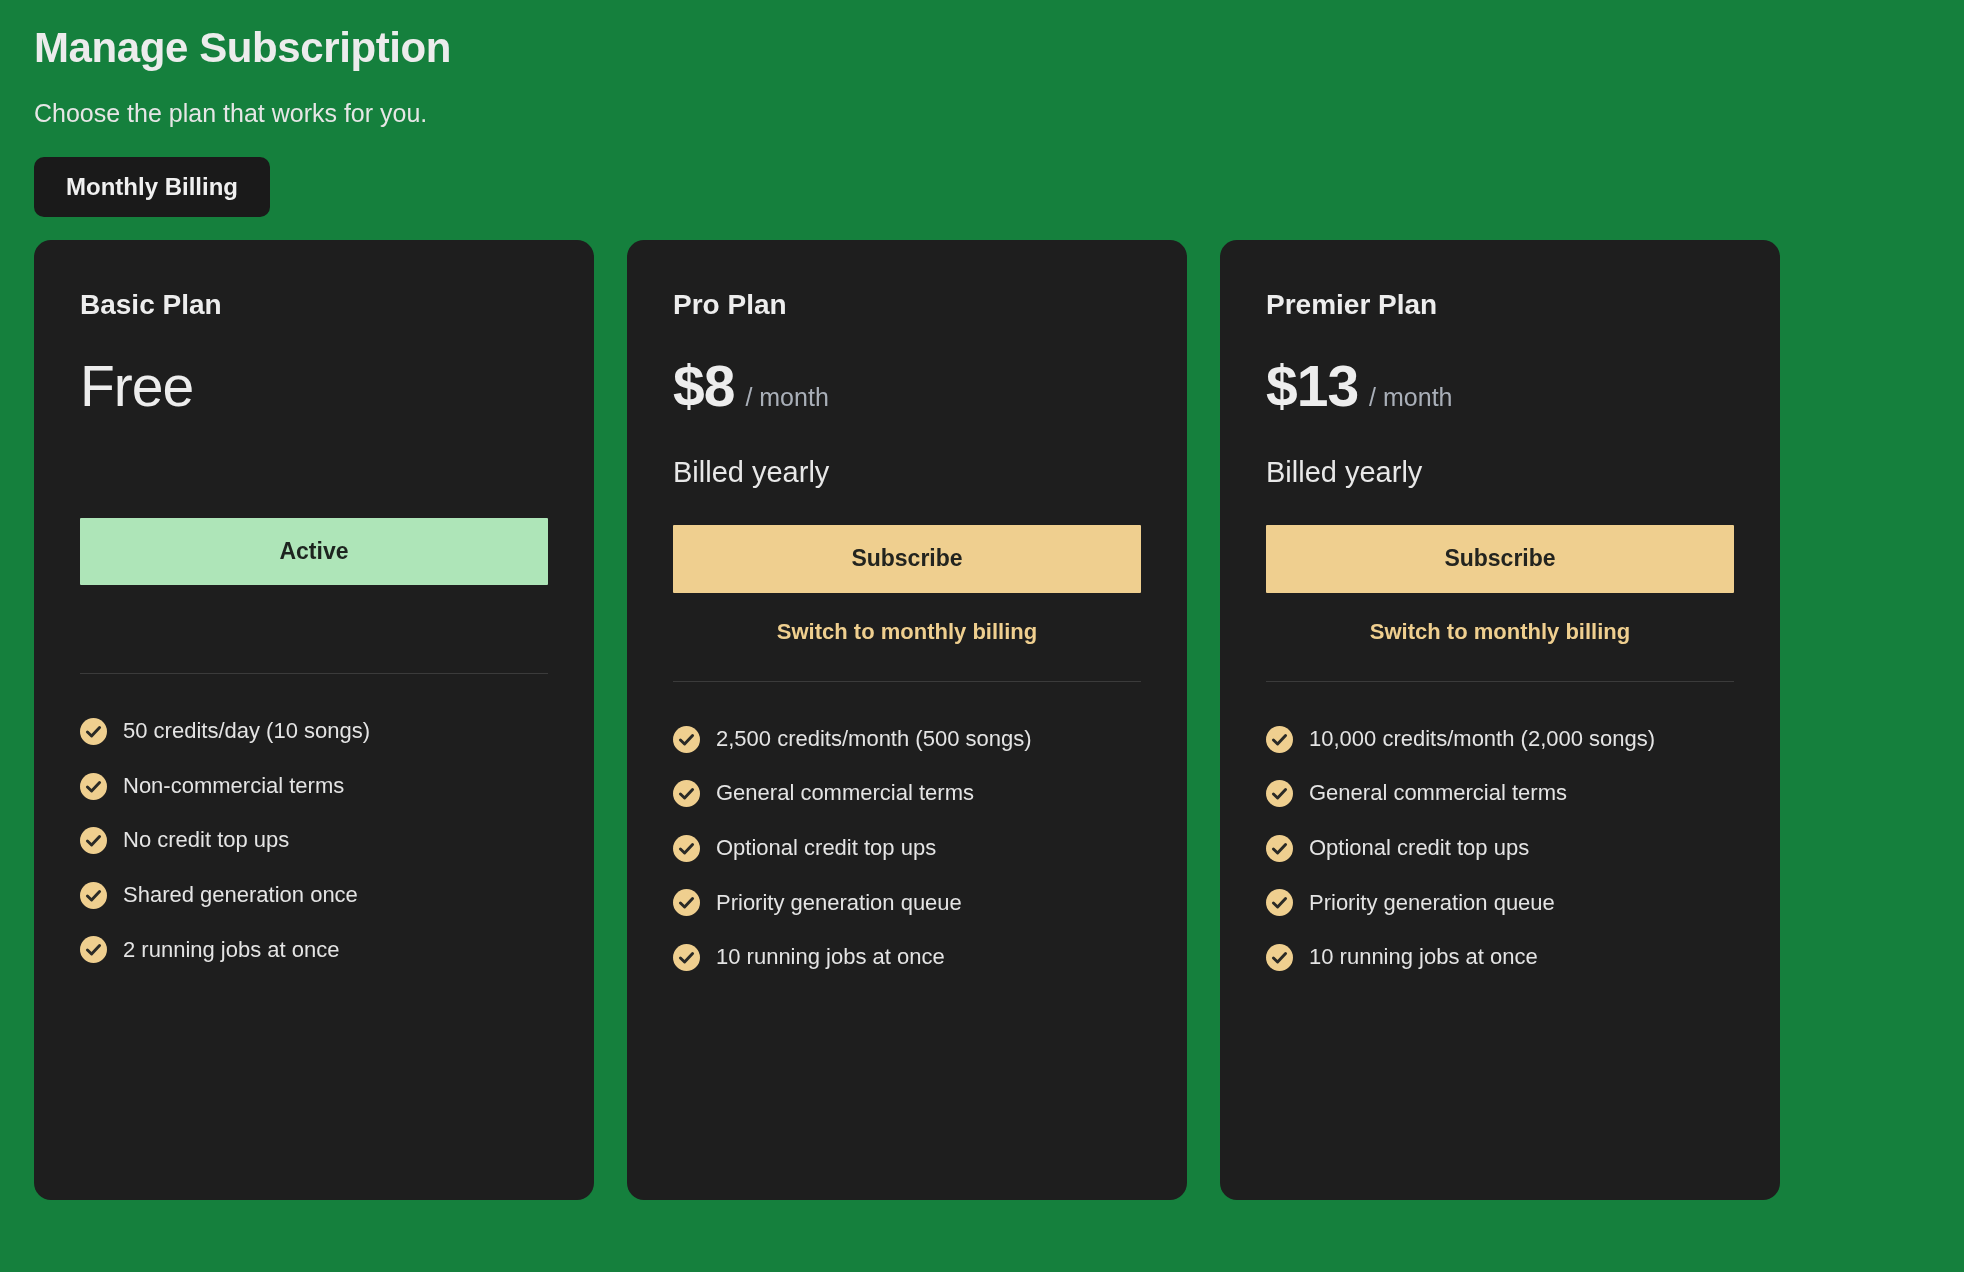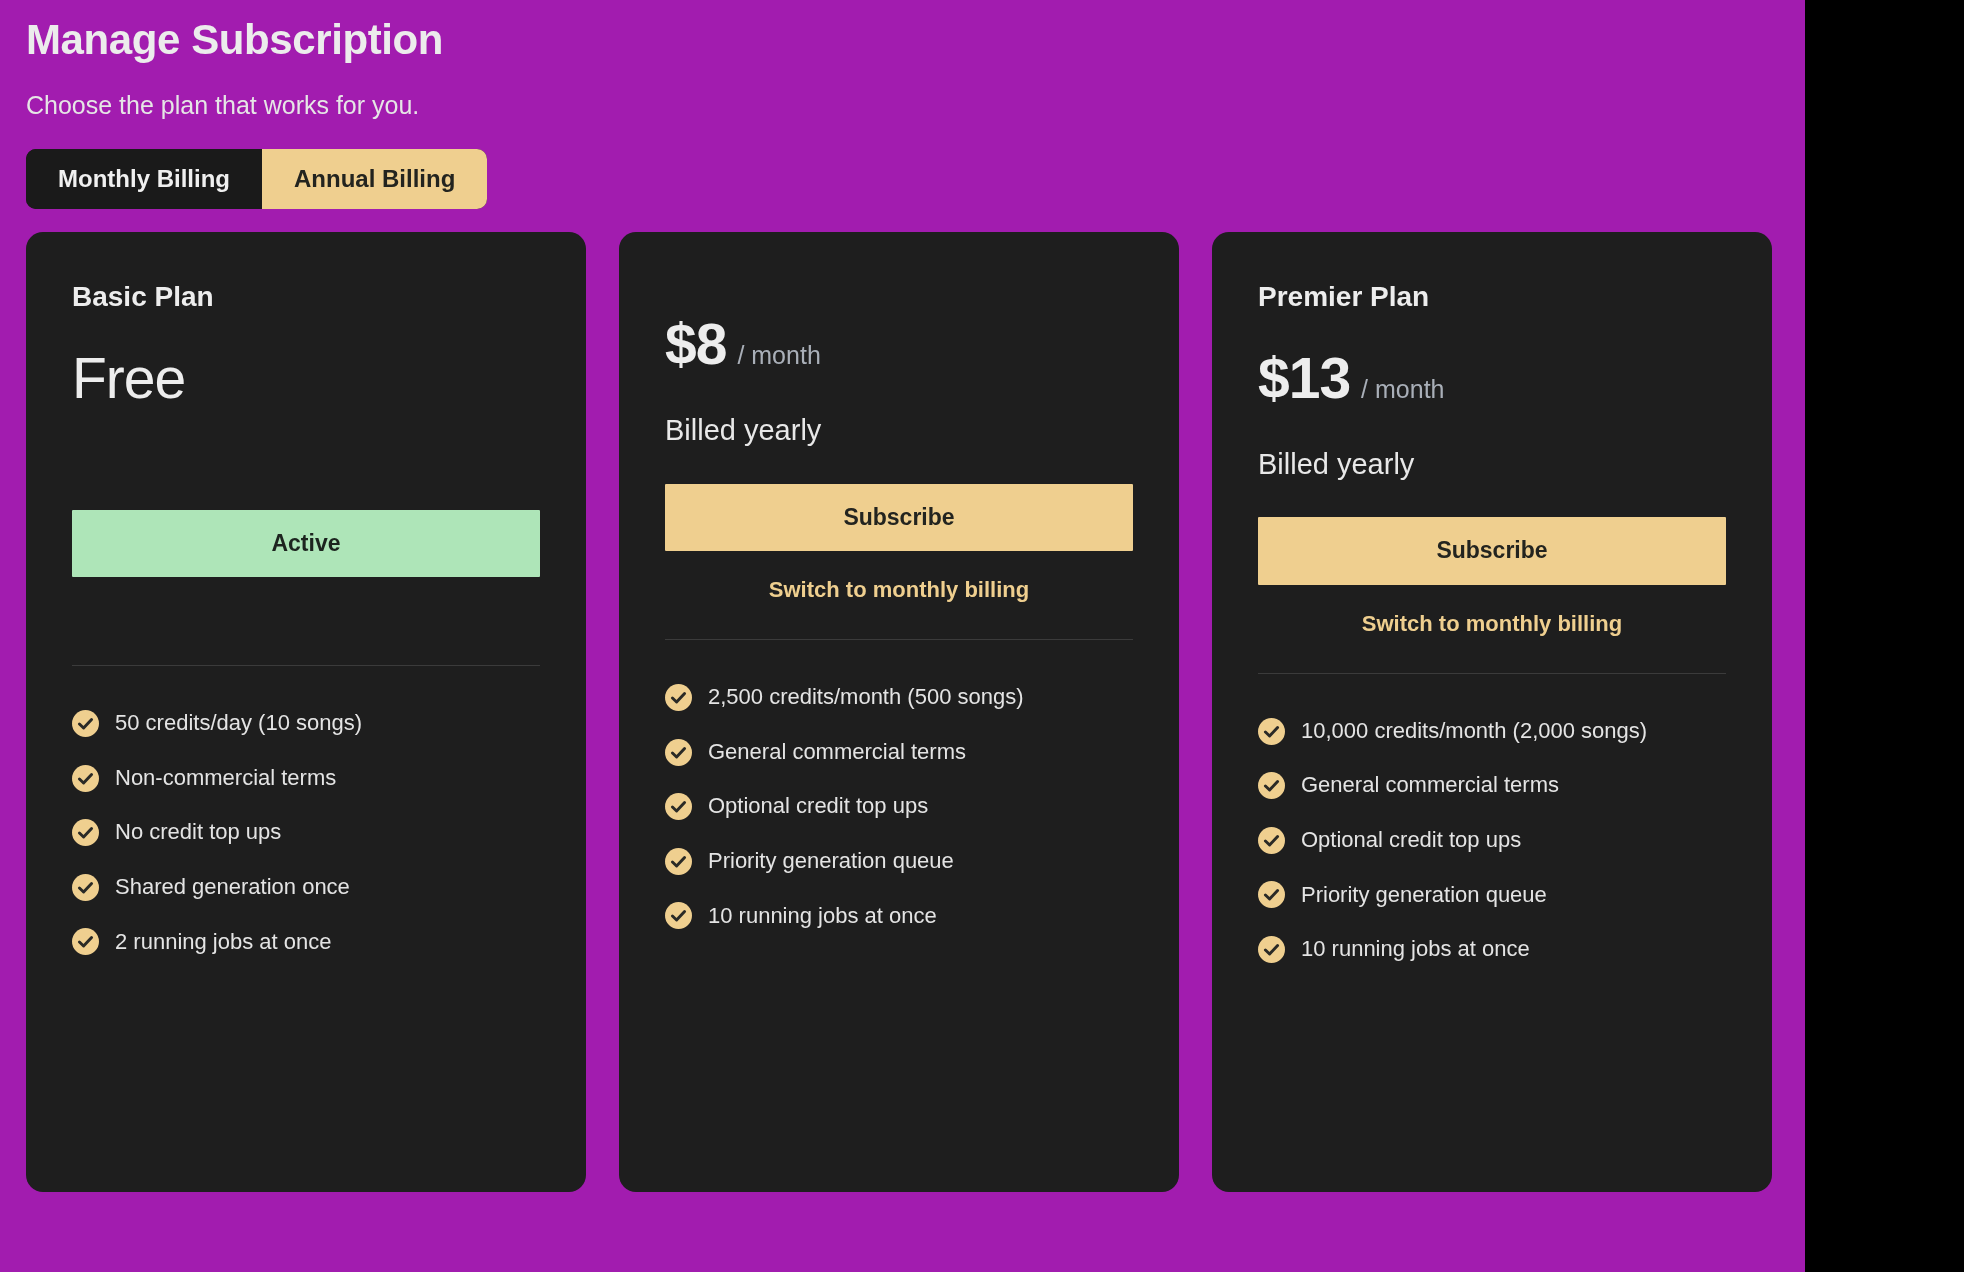--- a/index.html
+++ b/index.html
@@ -10,25 +10,25 @@
     height: 1272px;
     overflow: hidden;
   }
   body {
     font-family: "Liberation Sans", sans-serif;
     -webkit-font-smoothing: antialiased;
   }
 
   .page {
     position: relative;
-    width: 1805px;
+    width: 1964px;
     height: 1272px;
-    background: #a21caf;
+    background: #15803d;
     box-sizing: border-box;
-    padding: 0;
+    padding: 8px;
   }
 
   
   .header {
     padding: 14px 0 0 26px;
   }
   .page-title {
     font-size: 42px;
     font-weight: 700;
     color: #ECECEC;
@@ -213,21 +213,20 @@
 
 <div class="page">
 
   <div class="header">
     <h1 class="page-title">Manage Subscription</h1>
     <p class="page-subtitle">Choose the plan that works for you.</p>
   </div>
 
   <div class="billing-toggle">
     <button class="toggle-seg inactive">Monthly Billing</button>
-    <button class="toggle-seg active">Annual Billing</button>
   </div>
 
   <div class="cards-row" id="cards-row">
       <div class="plan-card">
         <div class="plan-name">Basic Plan</div>
         <div class="price-row">
           <span class="price-amount free">Free</span>
         </div>
         <div class="billed-note"></div>
         <div class="cta-wrap">
@@ -277,20 +276,21 @@
               <svg class="check-icon" viewBox="0 0 24 24" xmlns="http://www.w3.org/2000/svg">
                 <circle cx="12" cy="12" r="12" fill="#EFCF8F"></circle>
                 <path d="M6.6 12.4 L10.3 16.0 L17.4 8.4" fill="none" stroke="#2A2A26" stroke-width="2.6" stroke-linecap="round" stroke-linejoin="round"></path>
               </svg>
             </span>
             <span class="feature-text">2 running jobs at once</span>
           </li>
         </ul>
       </div>
       <div class="plan-card">
+        <div class="plan-name">Pro Plan</div>
         <div class="price-row">
           <span class="price-amount">$8</span>
           <span class="price-period">/ month</span>
         </div>
         <div class="billed-note">Billed yearly</div>
         <div class="cta-wrap">
           <button class="cta-button subscribe-state">Subscribe</button>
         </div>
         <a class="switch-link">Switch to monthly billing</a>
         <div class="divider"></div>

